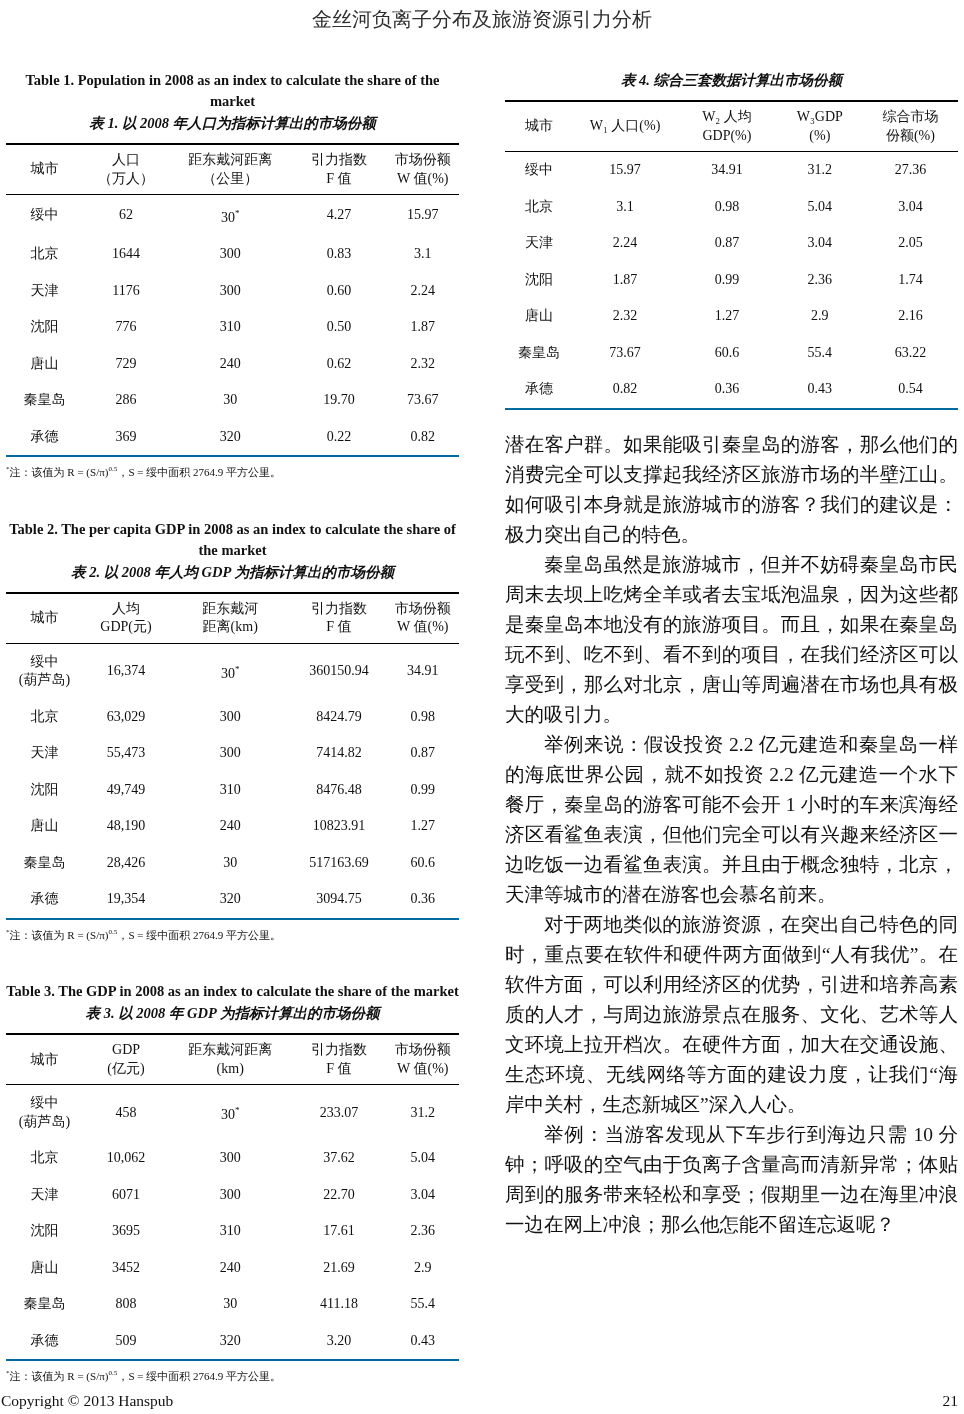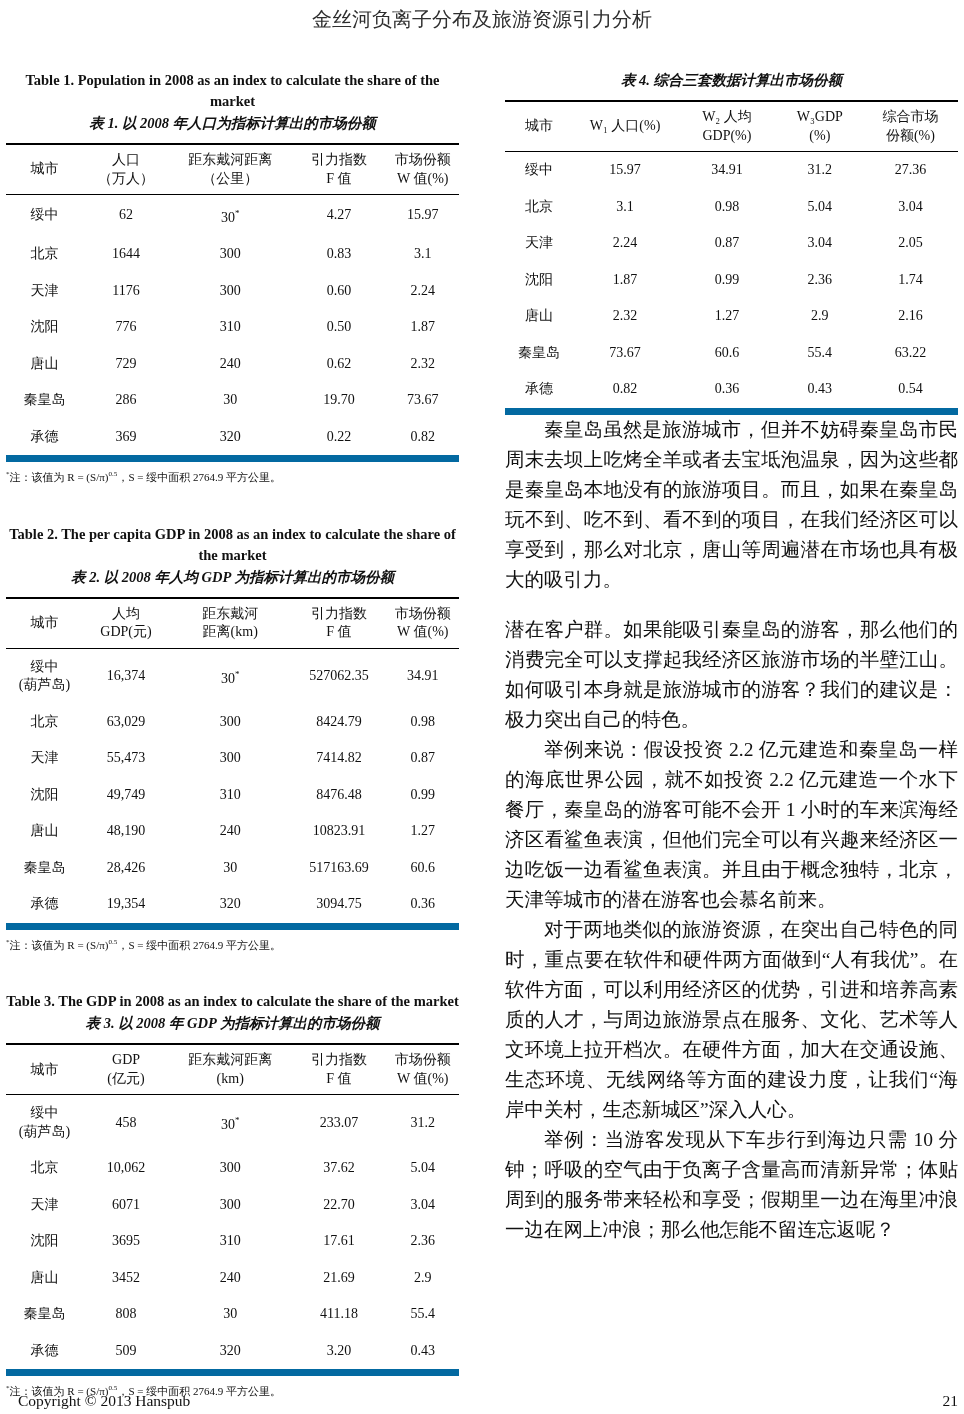--- a/index.html
+++ b/index.html
@@ -33,21 +33,21 @@
     font-size: 14.5px;
     line-height: 21px;
   }
   .caption-zh { margin-top: 1px; font-style: italic; }
 
   table.data-table {
     width: 100%;
     border-collapse: collapse;
     margin-top: 9px;
     border-top: 2px solid #000;
-    border-bottom: 7px solid #0369a1;
+    border-bottom: 2px solid #0369a1;
     font-size: 14px;
   }
   table.data-table th {
     font-weight: normal;
     border-bottom: 1.5px solid #000;
     padding: 6px 2px;
     text-align: center;
     vertical-align: middle;
   }
   table.data-table th div { line-height: 18.5px; }
@@ -78,21 +78,21 @@
 
   .section-heading {
     font-weight: bold;
     font-size: 19.5px;
     margin: 26px 0 22px 0;
   }
   .section-heading .sec-num { margin-right: 12px; }
 
   .footer {
     position: absolute;
-    left: 18px; right: 6px; bottom: 4px;
+    left: 1px; right: 6px; bottom: 4px;
     display: flex;
     justify-content: space-between;
     font-size: 15.5px;
   }
 
   
   .t-left col.c1 { width: 17%; }
   .t-left col.c2 { width: 19%; }
   .t-left col.c3 { width: 27%; }
   .t-left col.c4 { width: 21%; }
@@ -314,21 +314,21 @@
               <div>绥中</div>
               <div>(葫芦岛)</div>
             </td>
             <td>
               <div>16,374</div>
             </td>
             <td>
               <div>30<sup>*</sup></div>
             </td>
             <td>
-              <div>527062.35</div>
+              <div>360150.94</div>
             </td>
             <td>
               <div>34.91</div>
             </td>
           </tr>
           <tr>
             <td>
               <div>北京</div>
             </td>
             <td>
@@ -750,22 +750,22 @@
             <td>
               <div>0.43</div>
             </td>
             <td>
               <div>0.54</div>
             </td>
           </tr>
         </tbody>
       </table>
 
+    <div class="body-text para no-indent para-gap" style="margin-top:20px;">潜在客户群。如果能吸引秦皇岛的游客，那么他们的消费完全可以支撑起我经济区旅游市场的半壁江山。如何吸引本身就是旅游城市的游客？我们的建议是：极力突出自己的特色。</div>
     <div class="body-text para">秦皇岛虽然是旅游城市，但并不妨碍秦皇岛市民周末去坝上吃烤全羊或者去宝坻泡温泉，因为这些都是秦皇岛本地没有的旅游项目。而且，如果在秦皇岛玩不到、吃不到、看不到的项目，在我们经济区可以享受到，那么对北京，唐山等周遍潜在市场也具有极大的吸引力。</div>
-    <div class="body-text para no-indent para-gap" style="margin-top:20px;">潜在客户群。如果能吸引秦皇岛的游客，那么他们的消费完全可以支撑起我经济区旅游市场的半壁江山。如何吸引本身就是旅游城市的游客？我们的建议是：极力突出自己的特色。</div>
     <div class="body-text para">举例来说：假设投资 2.2 亿元建造和秦皇岛一样的海底世界公园，就不如投资 2.2 亿元建造一个水下餐厅，秦皇岛的游客可能不会开 1 小时的车来滨海经济区看鲨鱼表演，但他们完全可以有兴趣来经济区一边吃饭一边看鲨鱼表演。并且由于概念独特，北京，天津等城市的潜在游客也会慕名前来。</div>
 
 
     <div class="body-text para">对于两地类似的旅游资源，在突出自己特色的同时，重点要在软件和硬件两方面做到“人有我优”。在软件方面，可以利用经济区的优势，引进和培养高素质的人才，与周边旅游景点在服务、文化、艺术等人文环境上拉开档次。在硬件方面，加大在交通设施、生态环境、无线网络等方面的建设力度，让我们“海岸中关村，生态新城区”深入人心。</div>
     <div class="body-text para">举例：当游客发现从下车步行到海边只需 10 分钟；呼吸的空气由于负离子含量高而清新异常；体贴周到的服务带来轻松和享受；假期里一边在海里冲浪一边在网上冲浪；那么他怎能不留连忘返呢？</div>
 
   </div>
 </div>
 
 <div class="footer">

